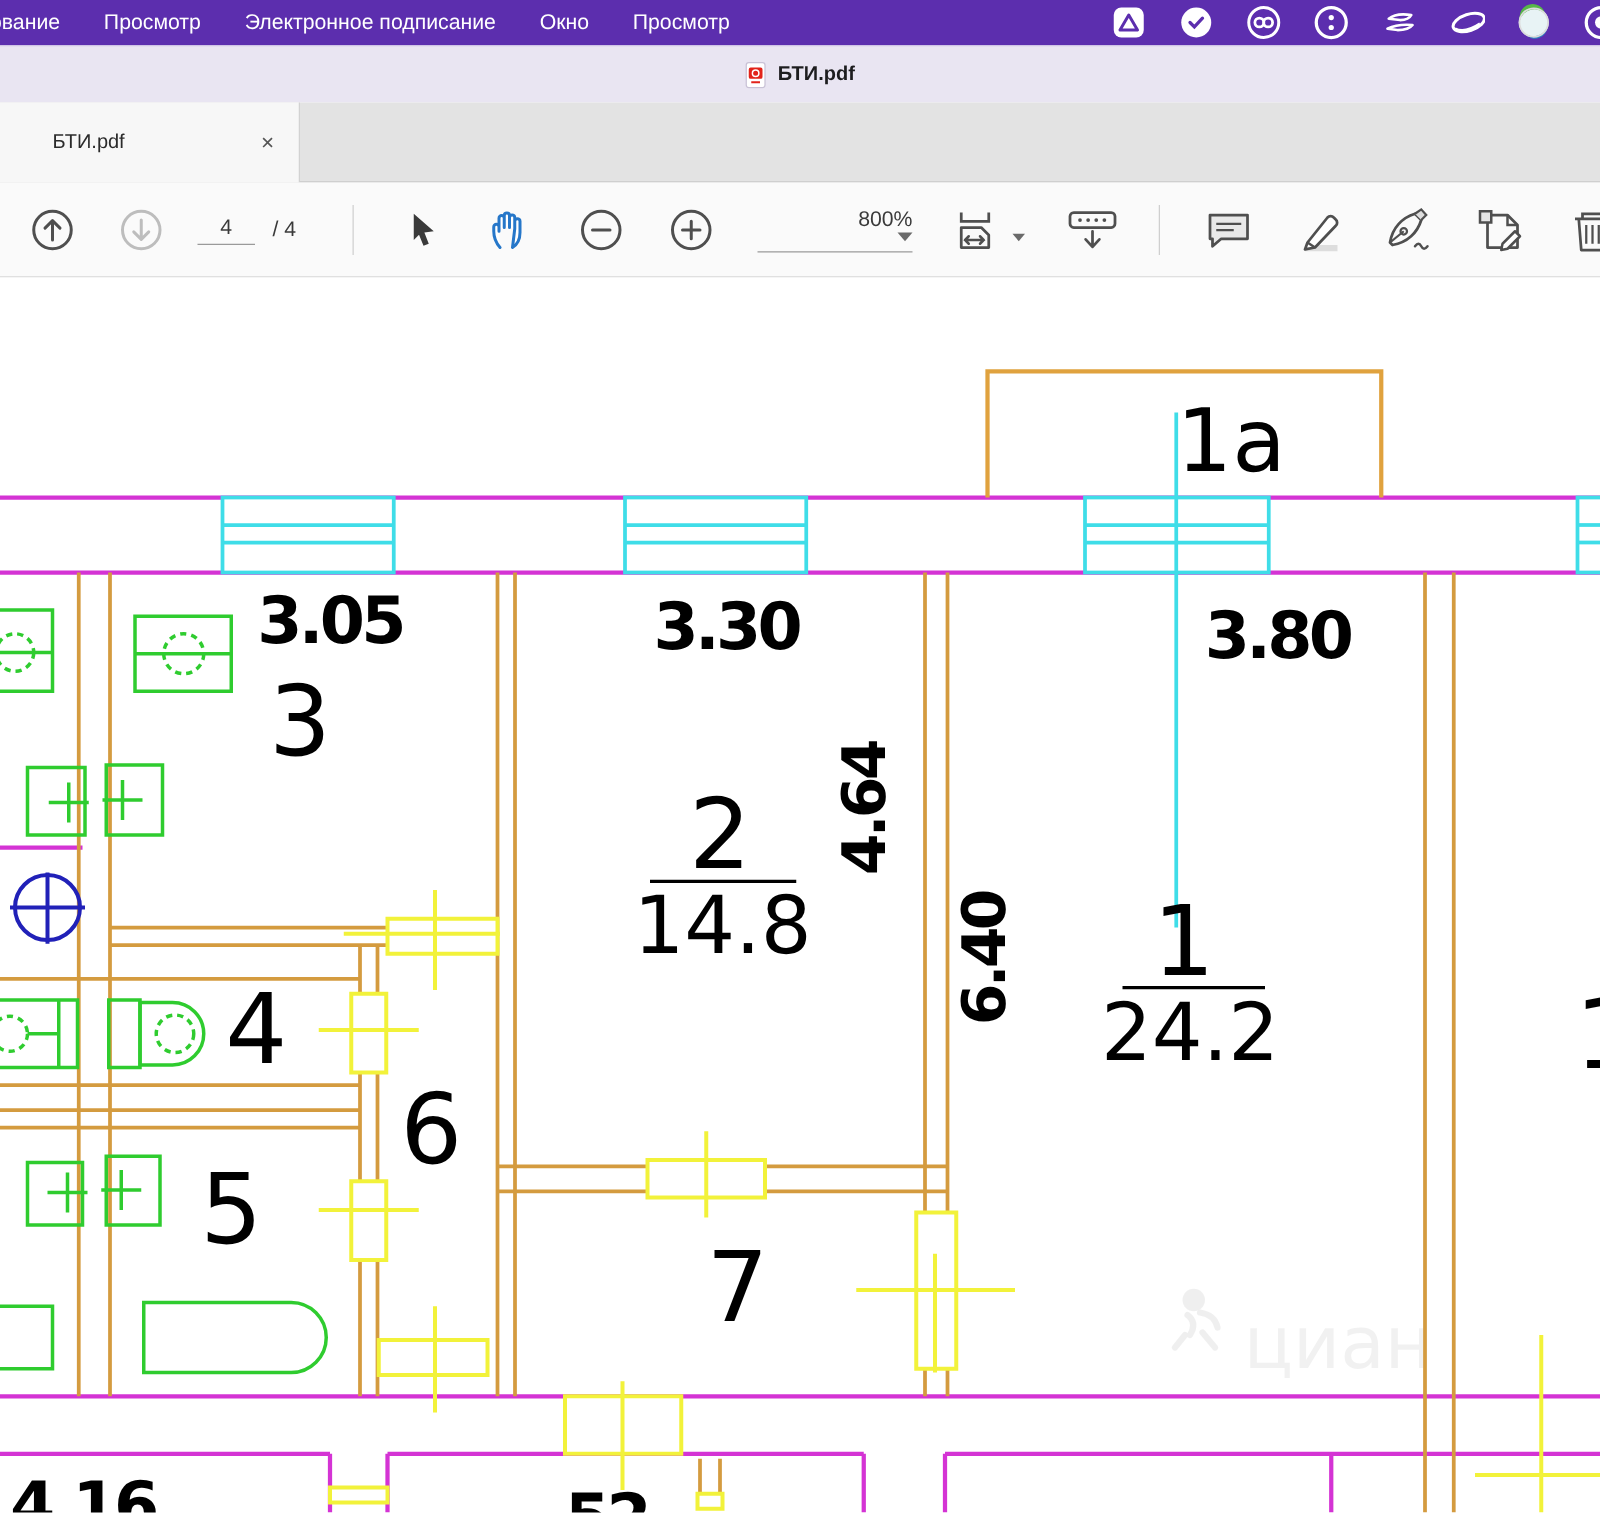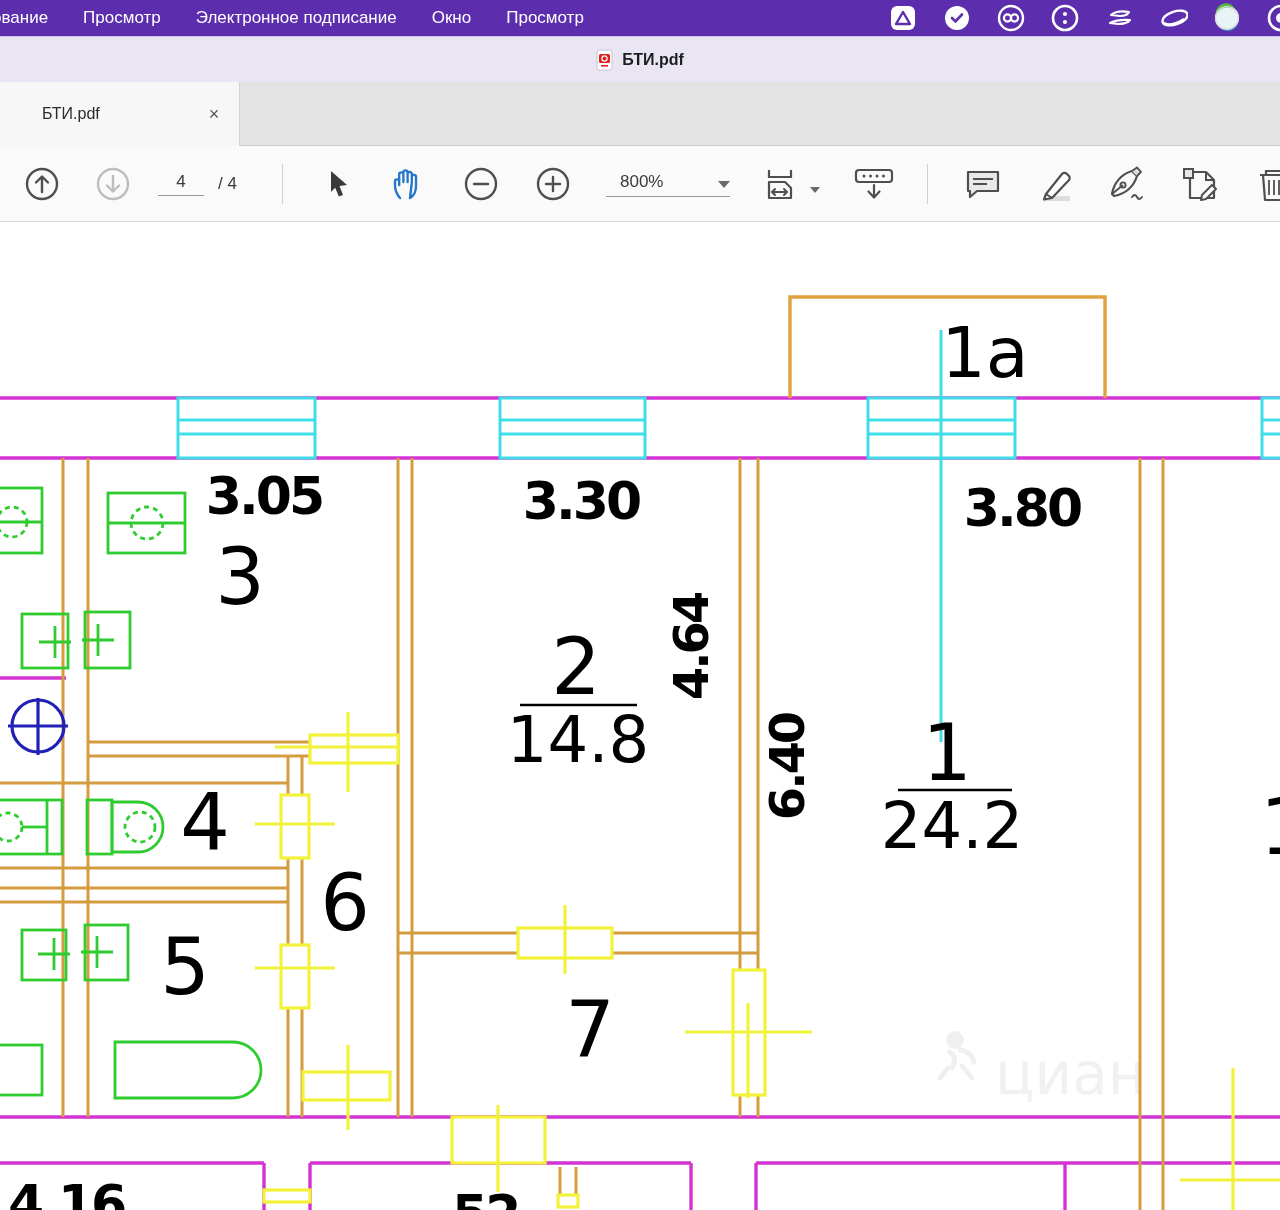--- a/index.html
+++ b/index.html
@@ -35,21 +35,21 @@
   .toolbar { position:absolute; top:146px; left:0; width:1280px; height:76px;
     background:#FAFAFA; border-bottom:1px solid #D8D8D8; }
   .tb { position:absolute; top:0; height:76px; display:flex; align-items:center; justify-content:center; }
   .tb svg { display:block; }
   .divider { position:absolute; top:18px; width:1px; height:40px; background:#CFCFCF; }
   .page-box { font-size:17px; color:#3a3a3a; }
   .page-input { display:inline-block; width:46px; text-align:center;
     border-bottom:1.5px solid #9a9a9a; padding-bottom:3px; }
   .page-total { margin-left:14px; }
   .zoom-box { display:flex; align-items:flex-end; border-bottom:1.5px solid #9a9a9a;
-    padding-bottom:4px; width:124px; justify-content:space-between; }
+    padding-bottom:4px; width:124px; justify-content:space-between;flex-direction:column; }
   .zoom-val { font-size:17px; color:#3a3a3a; padding-left:14px; }
   .caret { width:0; height:0; border-left:6px solid transparent; border-right:6px solid transparent;
     border-top:7px solid #6a6a6a; margin-bottom:4px; }
   .caret2 { width:0; height:0; border-left:5px solid transparent; border-right:5px solid transparent;
     border-top:6px solid #6a6a6a; margin-left:5px; margin-top:12px; }
 
   
   .doc-area { position:absolute; top:222px; left:0; width:1280px; height:988px; background:#fff; }
   .plan-svg text { font-family:"DejaVu Sans", sans-serif; }
   .dim  { font-weight:bold; font-size:52px; letter-spacing:-3px; fill:#000; }

